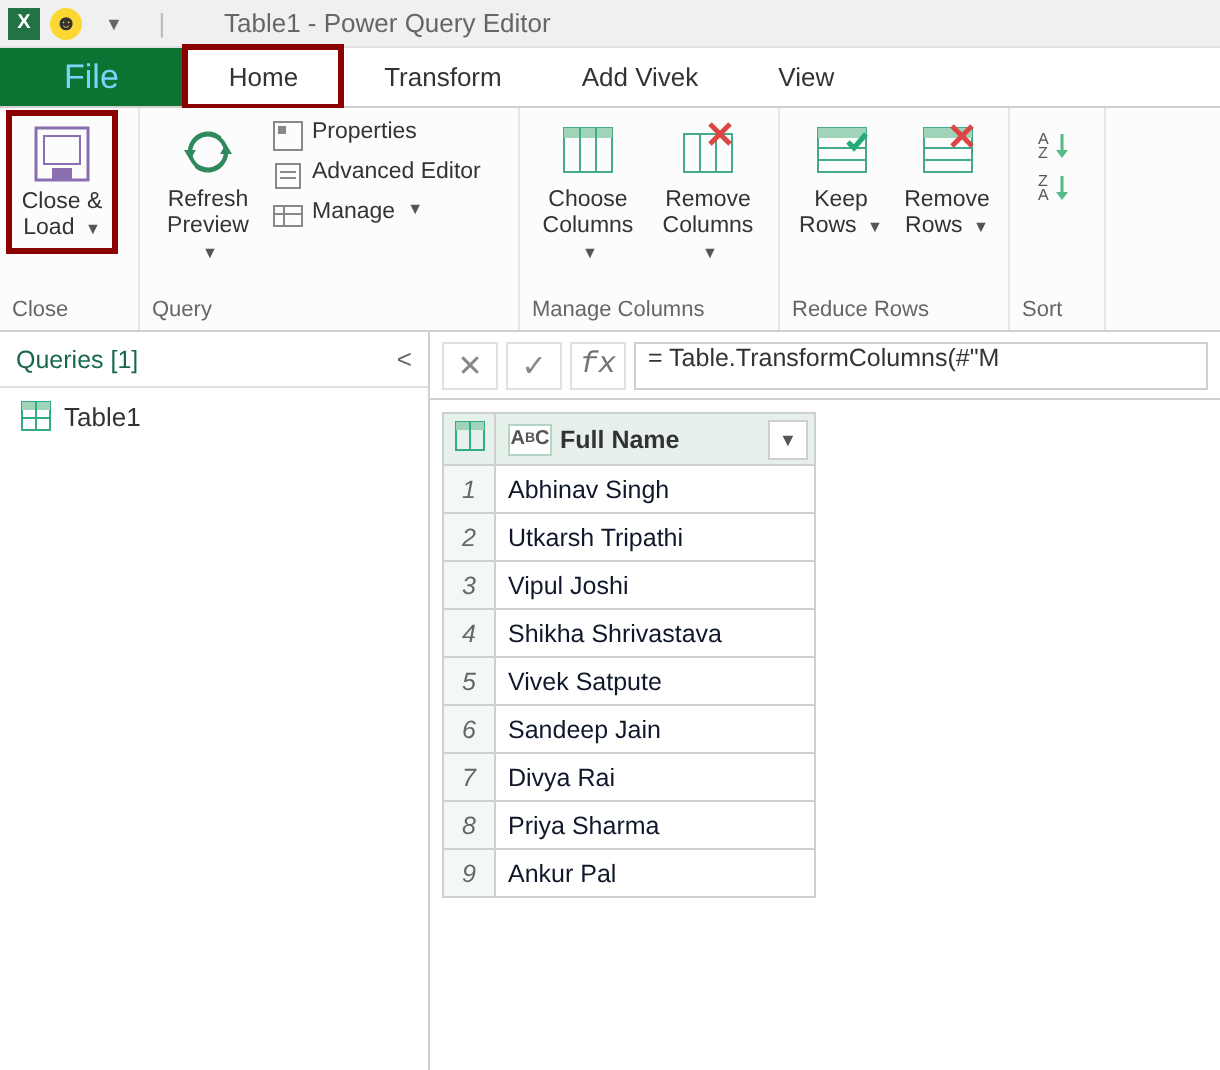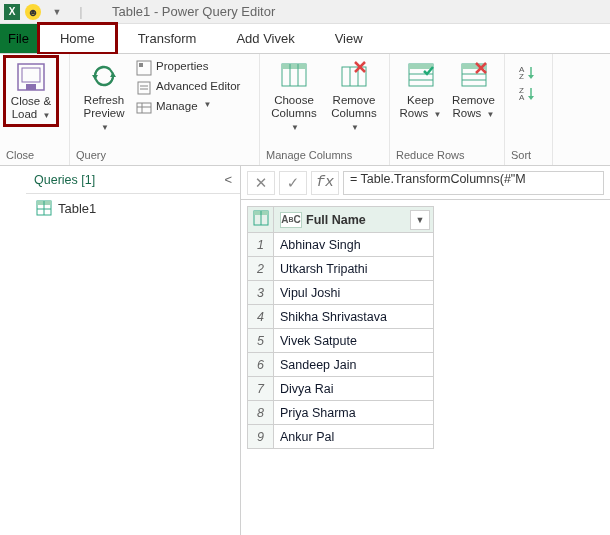--- a/index.html
+++ b/index.html
@@ -8,21 +8,21 @@
   
   .titlebar { height: 24px; background: #f0f0f0; display: flex; align-items: center; padding: 0 4px; border-bottom: 1px solid #e0e0e0; }
   .titlebar .excel-icon { width: 16px; height: 16px; background: #217346; display: flex; align-items: center; justify-content: center; color: #fff; font-size: 10px; font-weight: bold; }
   .titlebar .qat-btn { width: 22px; height: 22px; display: flex; align-items: center; justify-content: center; margin-left: 2px; }
   .smiley { width: 16px; height: 16px; border-radius: 50%; background: #fdd835; display: flex; align-items: center; justify-content: center; font-size: 11px; }
   .qat-dd { font-size: 9px; color: #666; }
   .title-text { margin-left: 20px; color: #666; font-size: 13px; }
 
   
   .tabs-row { height: 30px; display: flex; align-items: stretch; border-bottom: 1px solid #d0d0d0; background: #fff; }
-  .file-tab { background: #0b7432; color: #000000; padding: 0 8px; display: flex; align-items: center; font-size: 13px; cursor: pointer; }
+  .file-tab { background: #0b7432; color: #7dd3fc; padding: 0 32px; display: flex; align-items: center; font-size: 17px; cursor: pointer; }
   .tab { padding: 0 20px; display: flex; align-items: center; color: #333; cursor: pointer; }
   .home-highlight { position: relative; border: 3px solid #8b0000; margin: -2px 0; }
   .home-highlight::after { content: ""; }
 
   
   .ribbon { height: 112px; background: #fcfcfc; border-bottom: 1px solid #d0d0d0; display: flex; position: relative; }
   .group { border-right: 1px solid #e6e6e6; display: flex; flex-direction: column; justify-content: space-between; padding: 4px 6px 2px 6px; }
   .group-label { font-size: 11px; color: #666; text-align: left; height: 16px; line-height: 16px; }
   .group-content { display: flex; gap: 4px; flex: 1; align-items: flex-start; }
 
@@ -32,21 +32,21 @@
   .dd-caret { font-size: 8px; color: #555; display: inline-block; margin-left: 2px; }
 
   .close-highlight { border: 3px solid #8b0000; margin: -3px; padding: 3px; }
 
   .small-col { display: flex; flex-direction: column; gap: 4px; padding-top: 2px; }
   .small-btn { display: flex; align-items: flex-start; gap: 4px; font-size: 11.5px; cursor: pointer; color: #333; white-space: nowrap; }
   .small-btn .sic { width: 16px; height: 16px; display:flex; align-items:center; justify-content:center; }
 
   
   .body { display: flex; height: calc(535px - 24px - 30px - 112px); }
-  .queries-pane { width: 215px; border-right: 1px solid #d0d0d0; background: #fff; margin-left: 26px; }
+  .queries-pane { width: 215px; border-right: 1px solid #d0d0d0; background: #fff; }
   .queries-hdr { height: 28px; display: flex; align-items: center; justify-content: space-between; padding: 0 8px; border-bottom: 1px solid #e0e0e0; color: #19684b; font-size: 12.5px; }
   .queries-hdr .collapse { font-size: 13px; color: #666; cursor:pointer; }
   .query-item { display: flex; align-items: center; gap: 6px; padding: 6px 10px; font-size: 13px; cursor:pointer; }
   .tbl-ic { width:16px; height:16px; display:flex; }
 
   .main { flex:1; display:flex; flex-direction:column; }
   .formula-bar { height: 34px; border-bottom: 1px solid #d0d0d0; display:flex; align-items:center; padding: 0 6px; gap: 4px; }
   .fx-btn { width: 28px; height: 24px; border: 1px solid #e0e0e0; display:flex; align-items:center; justify-content:center; color:#888; cursor:pointer; font-size: 15px; }
   .fx-lbl { font-style: italic; font-family: Liberation Mono, monospace; color:#737373; }
   .formula-input { flex:1; height:24px; border:1px solid #d0d0d0; padding: 0 6px; font-size:12.5px; color:#333; white-space:nowrap; overflow:hidden; }

